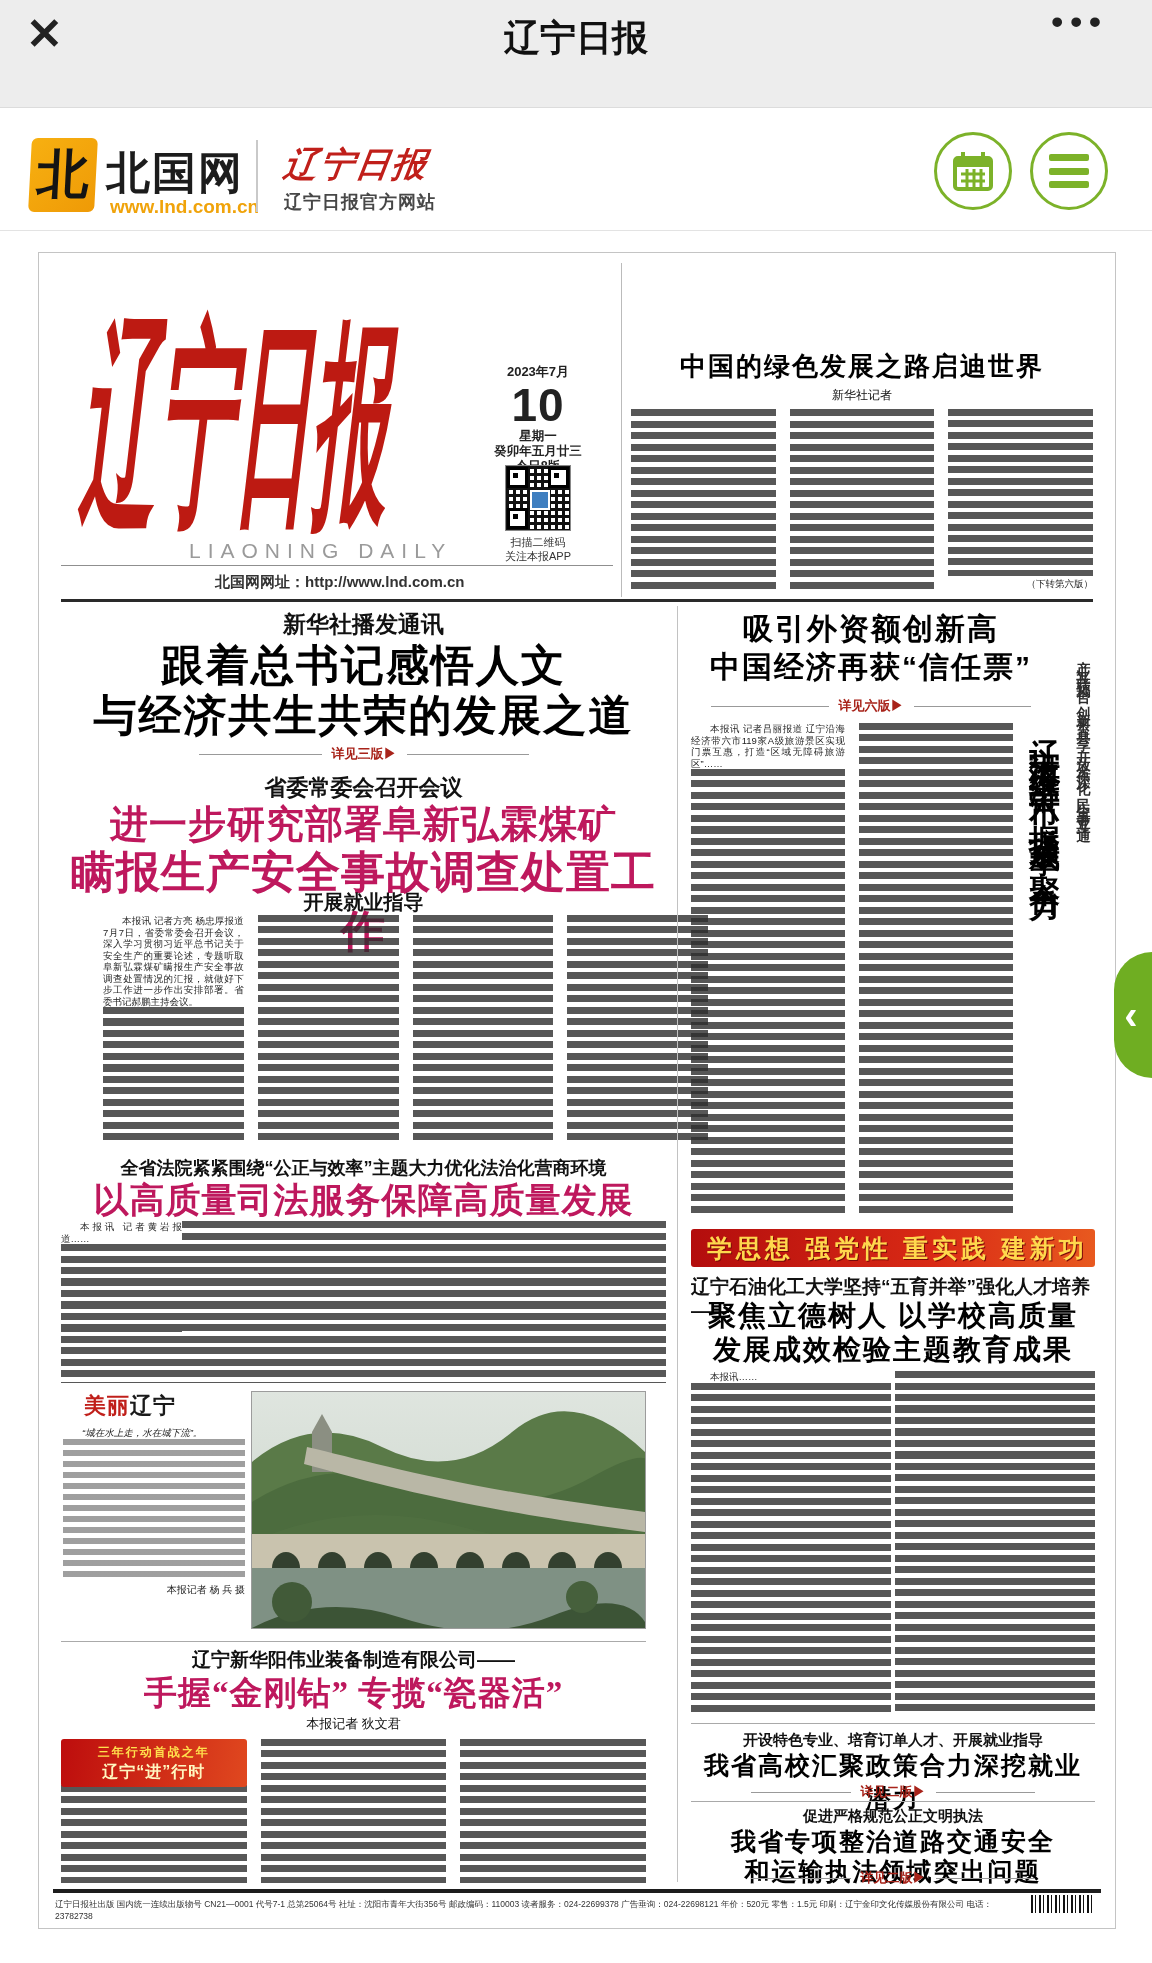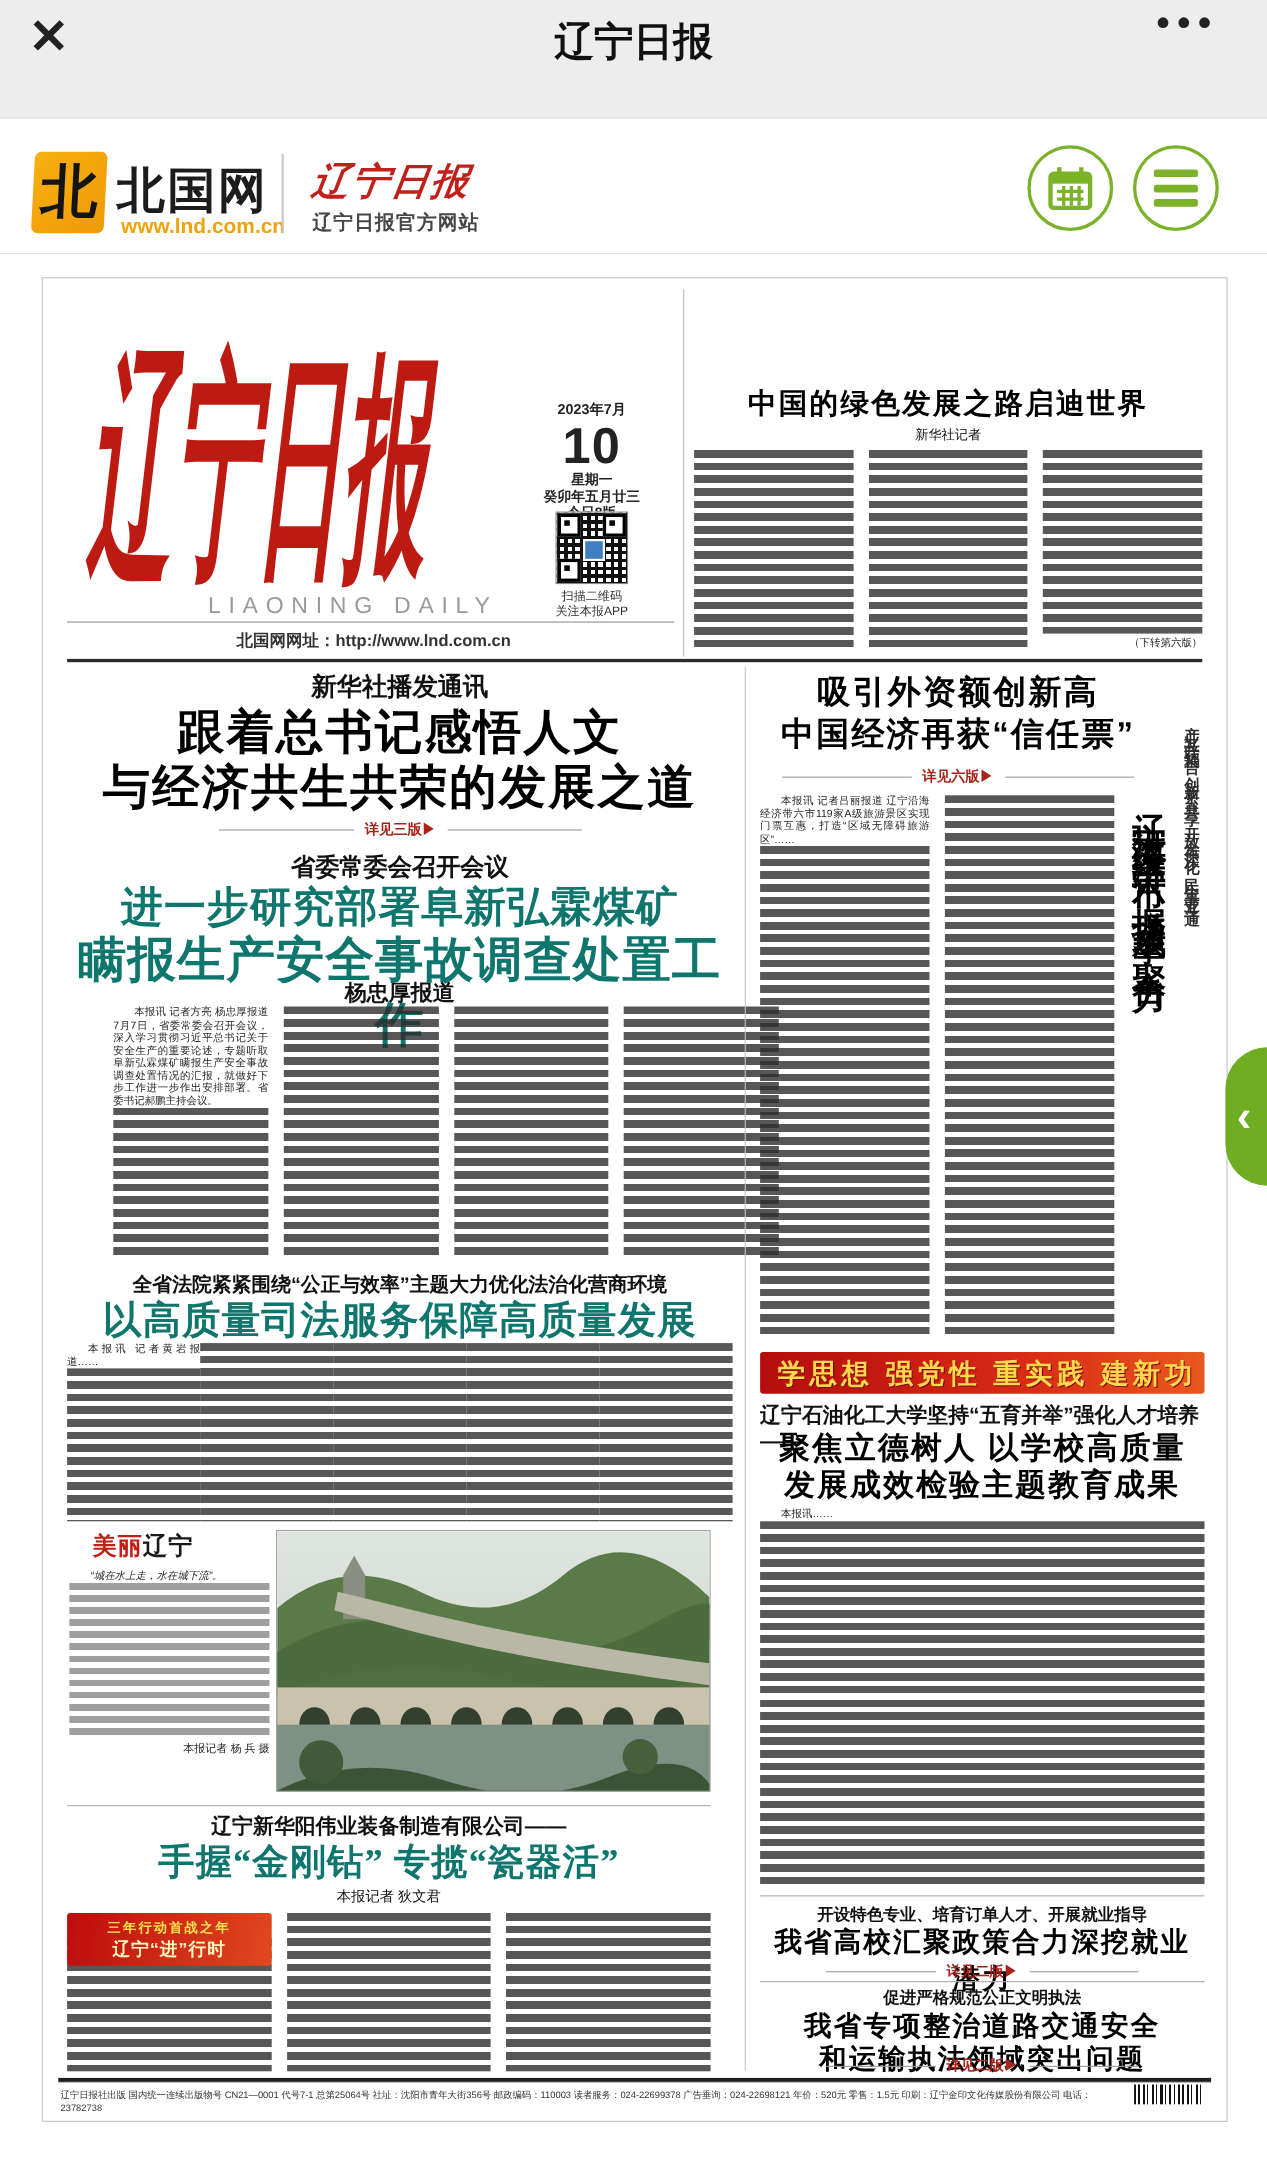--- a/index.html
+++ b/index.html
@@ -51,21 +51,21 @@
                        repeating-linear-gradient(#111 0 3px,transparent 3px 7px);background-size:64px 64px;}
   .qr .eye{position:absolute;width:15px;height:15px;border:3px solid #000;background:#fff;}
   .qr .eye i{position:absolute;left:3px;top:3px;width:5px;height:5px;background:#000;display:block;}
   .qr .e1{left:1px;top:1px}.qr .e2{right:1px;top:1px}.qr .e3{left:1px;bottom:1px}
   .qr .tag{position:absolute;left:24px;top:24px;width:16px;height:16px;background:#3f7fc0;border:2px solid #fff;}
   .qr-cap{position:absolute;left:424px;top:282px;width:150px;text-align:center;font-size:11px;line-height:14px;color:#333;}
 
   
   .kick{position:absolute;text-align:center;font-weight:bold;color:#111;}
   .hl-sans{position:absolute;text-align:center;font-weight:bold;color:#000;font-family:"Liberation Sans",sans-serif;letter-spacing:2px;}
-  .hl-serif{position:absolute;text-align:center;font-weight:bold;color:#0f766e;font-family:"Liberation Serif","DejaVu Serif",serif;letter-spacing:1px;}
+  .hl-serif{position:absolute;text-align:center;font-weight:bold;color:#be185d;font-family:"Liberation Serif","DejaVu Serif",serif;letter-spacing:1px;}
   .see{position:absolute;display:flex;align-items:center;gap:10px;color:#a8231a;font-size:13px;font-weight:bold;}
   .see::before,.see::after{content:"";flex:1;border-top:1px solid #999;}
 
   .cols{position:absolute;display:flex;gap:14px;}
   .col{flex:1;display:flex;flex-direction:column;}
   .lead{font-size:9.5px;line-height:11.5px;color:#1f1f1f;text-align:justify;text-indent:19px;word-break:break-all;}
   .fill{flex:1;background-image:repeating-linear-gradient(to bottom,rgba(45,45,45,.8) 0 7px,transparent 7px 11.5px);}
   .fill.light{background-image:repeating-linear-gradient(to bottom,rgba(80,80,80,.55) 0 6px,transparent 6px 11px);}
   .endnote{font-size:9.5px;color:#1f1f1f;text-align:right;padding-top:2px;}
 
@@ -198,21 +198,21 @@
     <div class="kick" style="left:22px;top:356px;width:605px;font-size:23px;">新华社播发通讯</div>
     <div class="hl-sans" style="left:22px;top:384px;width:605px;font-size:43px;">跟着总书记感悟人文</div>
     <div class="hl-sans" style="left:22px;top:434px;width:605px;font-size:43px;">与经济共生共荣的发展之道</div>
     <div class="see" style="left:160px;top:492px;width:330px;">
         <span>详见三版▶</span>
       </div>
 
     <div class="kick" style="left:22px;top:520px;width:605px;font-size:22px;">省委常委会召开会议</div>
     <div class="hl-serif" style="left:22px;top:546px;width:605px;font-size:38px;">进一步研究部署阜新弘霖煤矿</div>
     <div class="hl-serif" style="left:22px;top:590px;width:605px;font-size:44px;">瞒报生产安全事故调查处置工作</div>
-    <div class="kick" style="left:22px;top:636px;width:605px;font-size:20px;">杨忠厚报道</div>
+    <div class="kick" style="left:22px;top:636px;width:605px;font-size:20px;">开展就业指导</div>
     <div class="cols" style="left:22px;top:662px;width:605px;height:228px;margin-left:42px;">
       <div class="col">
           <div class="lead">本报讯 记者方亮 杨忠厚报道 7月7日，省委常委会召开会议，深入学习贯彻习近平总书记关于安全生产的重要论述，专题听取阜新弘霖煤矿瞒报生产安全事故调查处置情况的汇报，就做好下步工作进一步作出安排部署。省委书记郝鹏主持会议。</div>
           <div class="fill"></div>
         </div>
       <div class="col">
           <div class="fill"></div>
         </div>
       <div class="col">
           <div class="fill"></div>
@@ -263,21 +263,21 @@
         </div>
     </div>
 
     <div class="banner1">
       <span>学思想 强党性 重实践 建新功</span>
     </div>
 
     <div class="kick" style="left:652px;top:1021px;width:404px;font-size:19px;text-align:left;">辽宁石油化工大学坚持“五育并举”强化人才培养——</div>
     <div class="hl-sans" style="left:652px;top:1044px;width:404px;font-size:28px;">聚焦立德树人  以学校高质量</div>
     <div class="hl-sans" style="left:652px;top:1078px;width:404px;font-size:28px;">发展成效检验主题教育成果</div>
-    <div class="cols" style="left:652px;top:1118px;width:404px;height:344px;gap:4px;flex-direction:column;">
+    <div class="cols" style="left:652px;top:1118px;width:404px;height:344px;gap:4px;">
       <div class="col">
           <div class="lead">本报讯……</div>
           <div class="fill"></div>
         </div>
       <div class="col">
           <div class="fill"></div>
         </div>
     </div>
 
     <div class="scenic">

